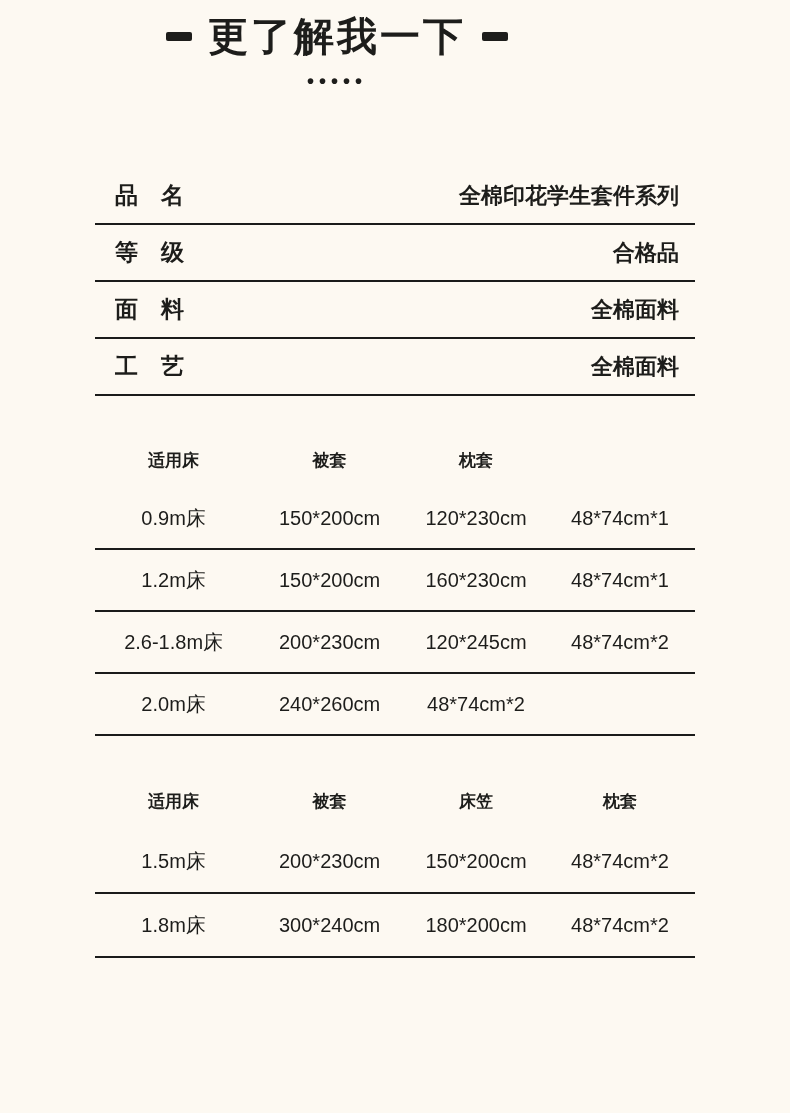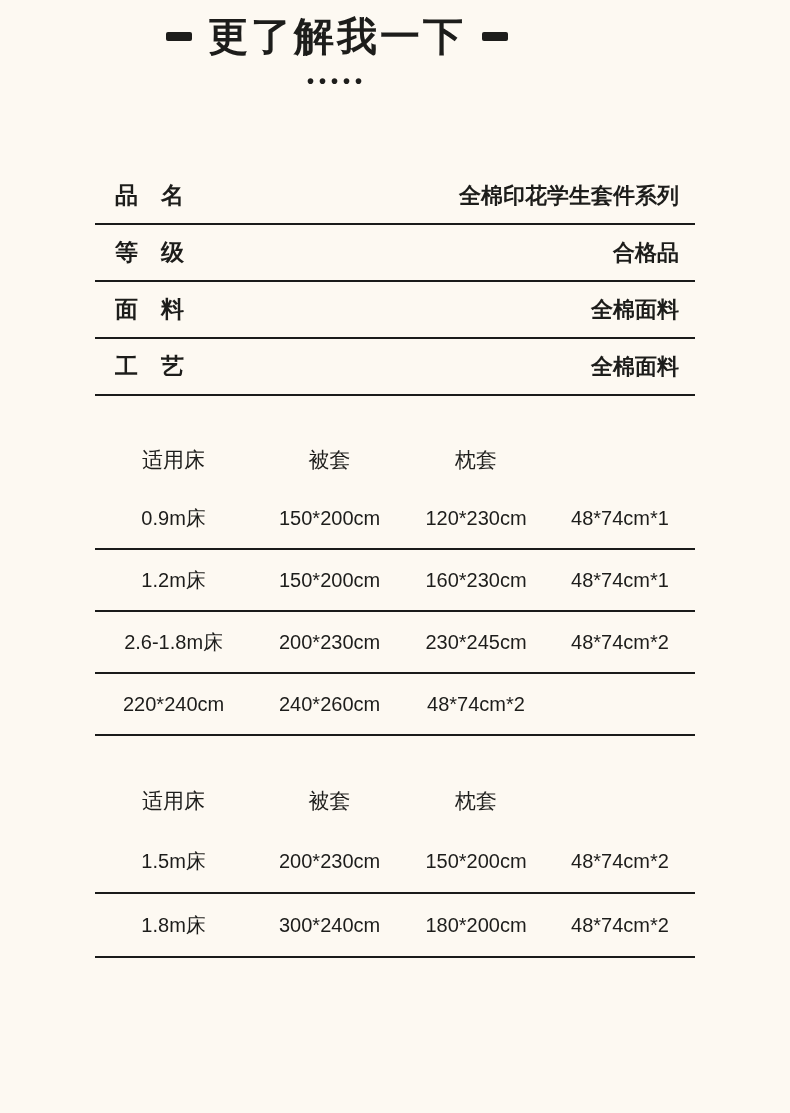--- a/index.html
+++ b/index.html
@@ -88,22 +88,22 @@
   .size-table-2 { top: 772px; }
   .size-header-row,
   .size-row {
     display: grid;
     grid-template-columns: 26.2% 25.8% 23% 25%;
     align-items: center;
     text-align: center;
   }
   .size-header-row {
     height: 56px;
-    font-size: 21px;
-    font-weight: normal;
+    font-size: 17px;
+    font-weight: bold;
   }
   .size-table-2 .size-header-row { height: 58px; }
   .size-row {
     height: 60px;
     font-size: 20px;
     font-weight: normal;
     border-bottom: 2px solid #1B1B1B;
   }
   .size-table-2 .size-row { height: 62px; }
   .size-cell, .size-col-header { white-space: nowrap; }
@@ -153,34 +153,35 @@
   </div>
   <div class="size-row">
     <span class="size-cell">1.2m床</span>
     <span class="size-cell">150*200cm</span>
     <span class="size-cell">160*230cm</span>
     <span class="size-cell">48*74cm*1</span>
   </div>
   <div class="size-row">
     <span class="size-cell">2.6-1.8m床</span>
     <span class="size-cell">200*230cm</span>
-    <span class="size-cell">230*245cm</span>
+    <span class="size-cell">120*245cm</span>
     <span class="size-cell">48*74cm*2</span>
   </div>
   <div class="size-row">
-    <span class="size-cell">220*240cm</span>
+    <span class="size-cell">2.0m床</span>
     <span class="size-cell">240*260cm</span>
     <span class="size-cell">48*74cm*2</span>
   </div>
 </div>
 
 <div class="content-block size-table-2">
   <div class="size-header-row">
     <span class="size-col-header">适用床</span>
     <span class="size-col-header">被套</span>
+    <span class="size-col-header">床笠</span>
     <span class="size-col-header">枕套</span>
   </div>
   <div class="size-row">
     <span class="size-cell">1.5m床</span>
     <span class="size-cell">200*230cm</span>
     <span class="size-cell">150*200cm</span>
     <span class="size-cell">48*74cm*2</span>
   </div>
   <div class="size-row">
     <span class="size-cell">1.8m床</span>

